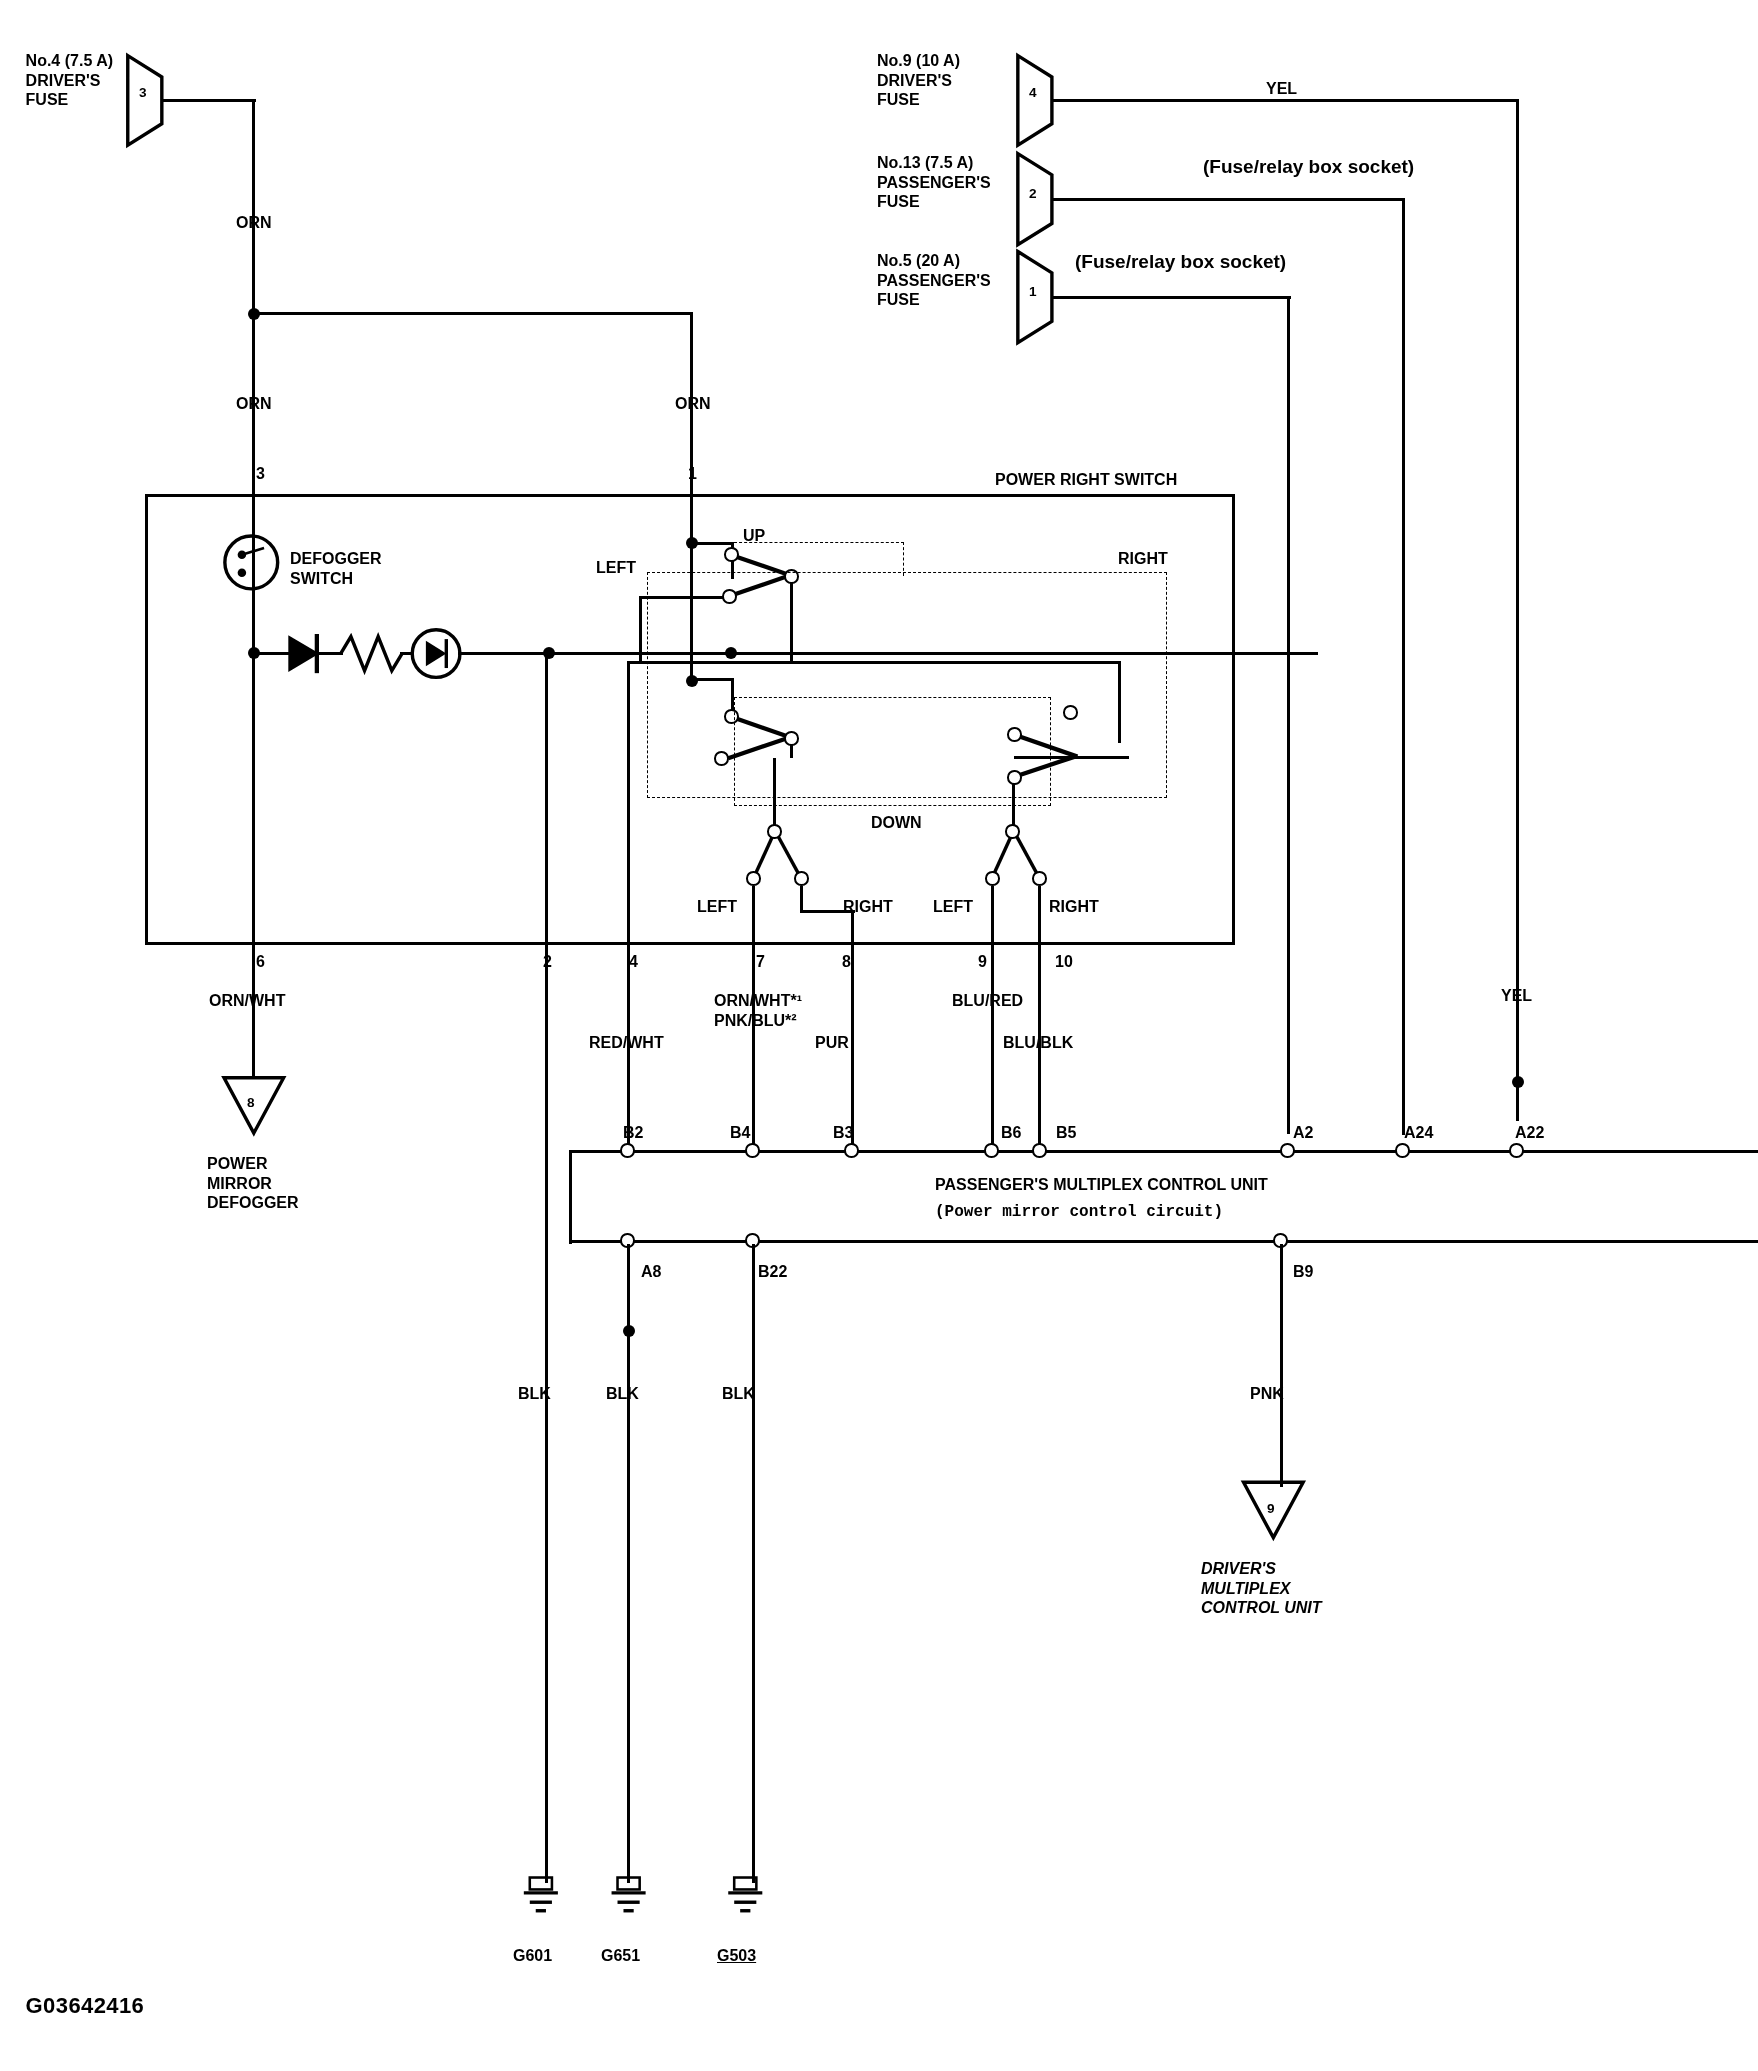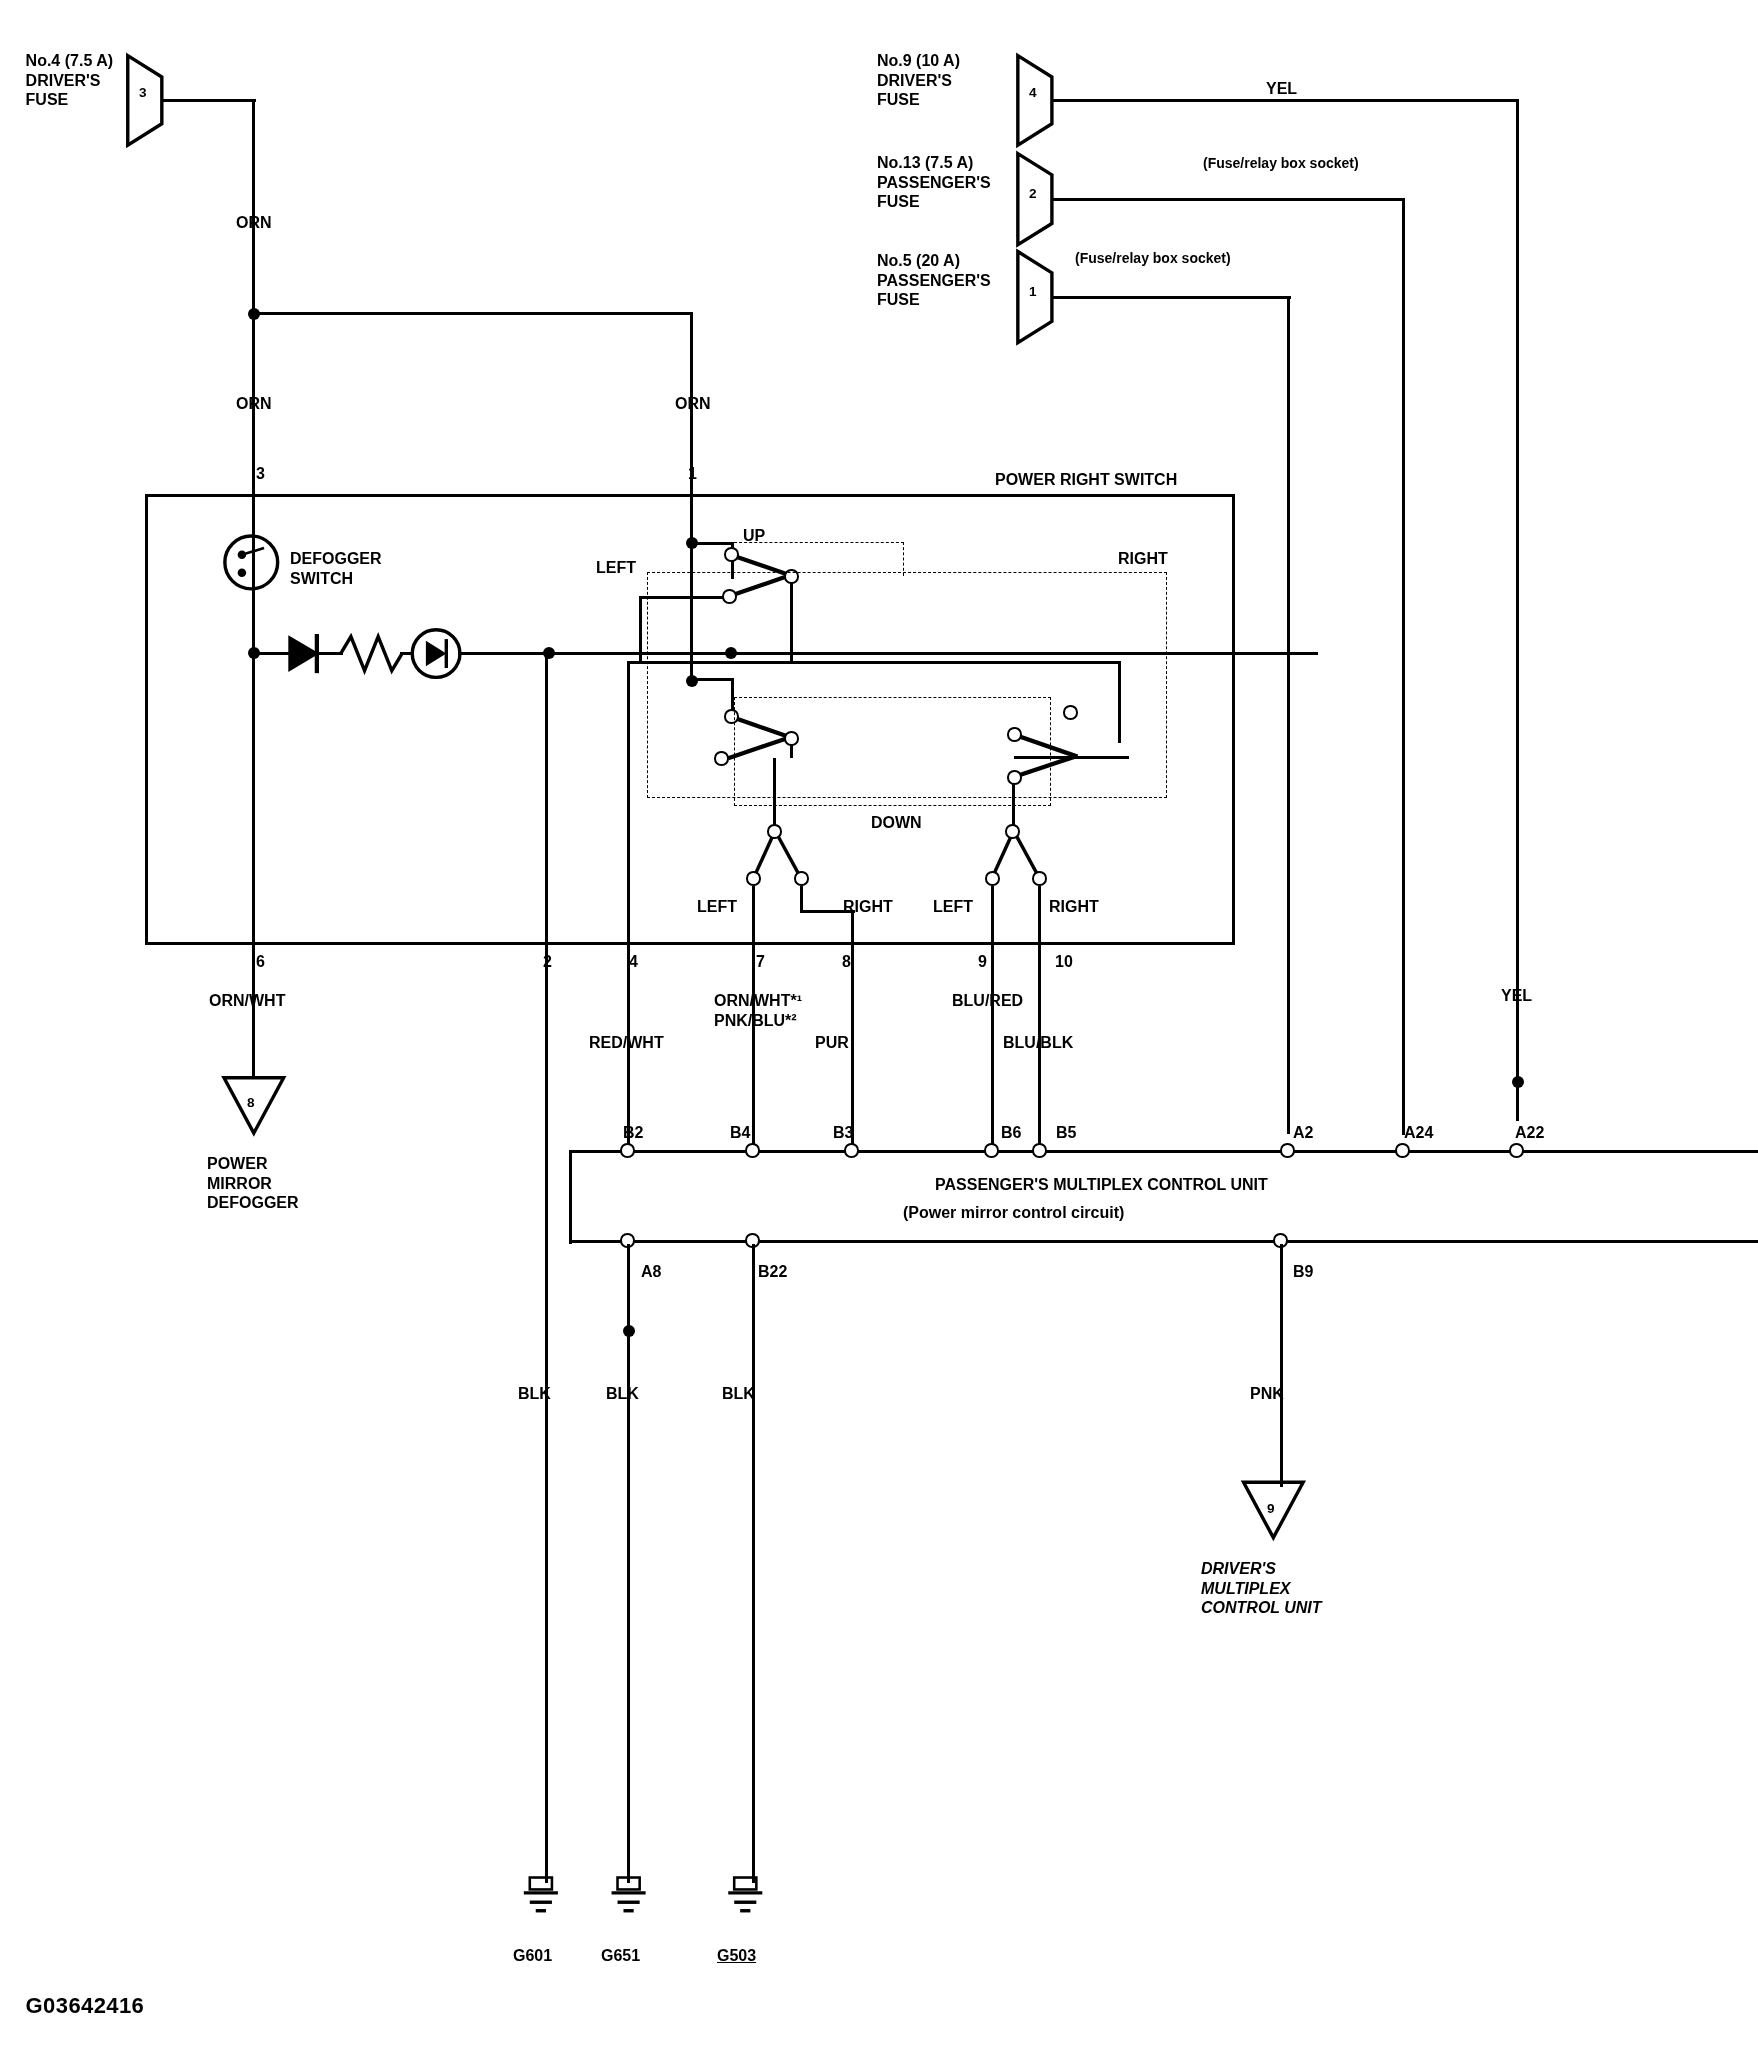--- a/index.html
+++ b/index.html
@@ -18,21 +18,21 @@
     overflow: hidden;
   }
   .lbl {
     position: absolute;
     font-size: 16px;
     font-weight: bold;
     color: #000;
     line-height: 1.22;
     white-space: pre;
   }
-  .lbl.sm { font-size: 14px; }
+  .lbl.sm { font-size: 19px; }
   .lbl.ital { font-style: italic; }
   .wire {
     position: absolute;
     background: #000;
   }
   .h { height: 3.4px; }
   .v { width: 3.4px; }
   .dot {
     position: absolute;
     width: 12px;
@@ -224,21 +224,21 @@
   <div class="lbl" style="left:843px; top:897px;">RIGHT</div>
   <div class="lbl" style="left:933px; top:897px;">LEFT</div>
   <div class="lbl" style="left:1049px; top:897px;">RIGHT</div>
 
   <div class="conn-num" style="left:247px; top:1095px;">8</div>
   <div class="lbl" style="left:207px; top:1154px;">POWER
 MIRROR
 DEFOGGER</div>
 
   <div class="lbl" style="left:935px; top:1175px;">PASSENGER'S MULTIPLEX CONTROL UNIT</div>
-  <div class="lbl" style="left:903px; top:1203px;">(Power mirror control circuit)</div>
+  <div class="lbl" style="left:935px; top:1203px;font-family:Liberation Mono, monospace;">(Power mirror control circuit)</div>
 
   <div class="lbl" style="left:623px; top:1123px;">B2</div>
   <div class="lbl" style="left:730px; top:1123px;">B4</div>
   <div class="lbl" style="left:833px; top:1123px;">B3</div>
   <div class="lbl" style="left:1001px; top:1123px;">B6</div>
   <div class="lbl" style="left:1056px; top:1123px;">B5</div>
   <div class="lbl" style="left:1293px; top:1123px;">A2</div>
   <div class="lbl" style="left:1404px; top:1123px;text-align:center;">A24</div>
   <div class="lbl" style="left:1515px; top:1123px;">A22</div>
 

